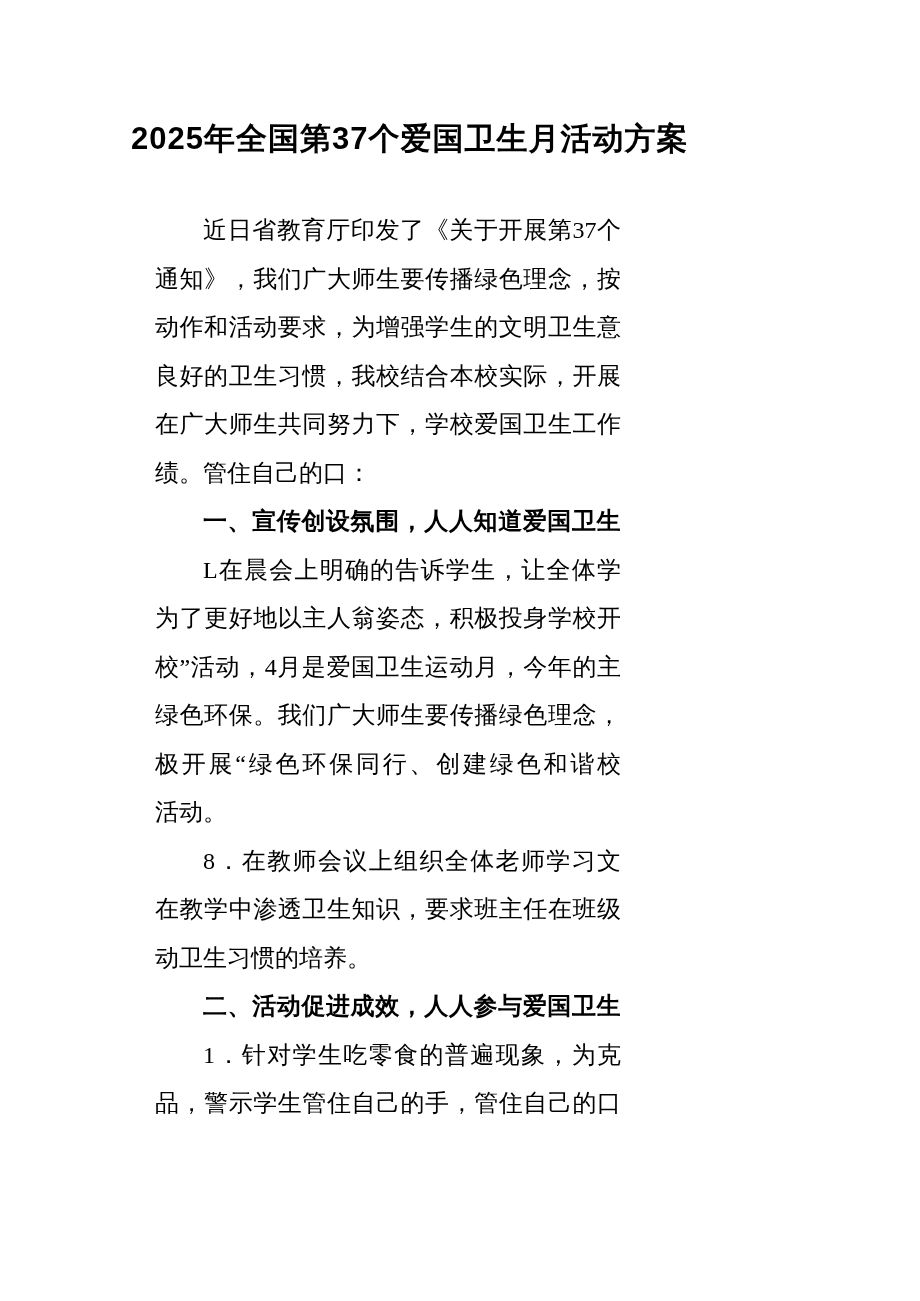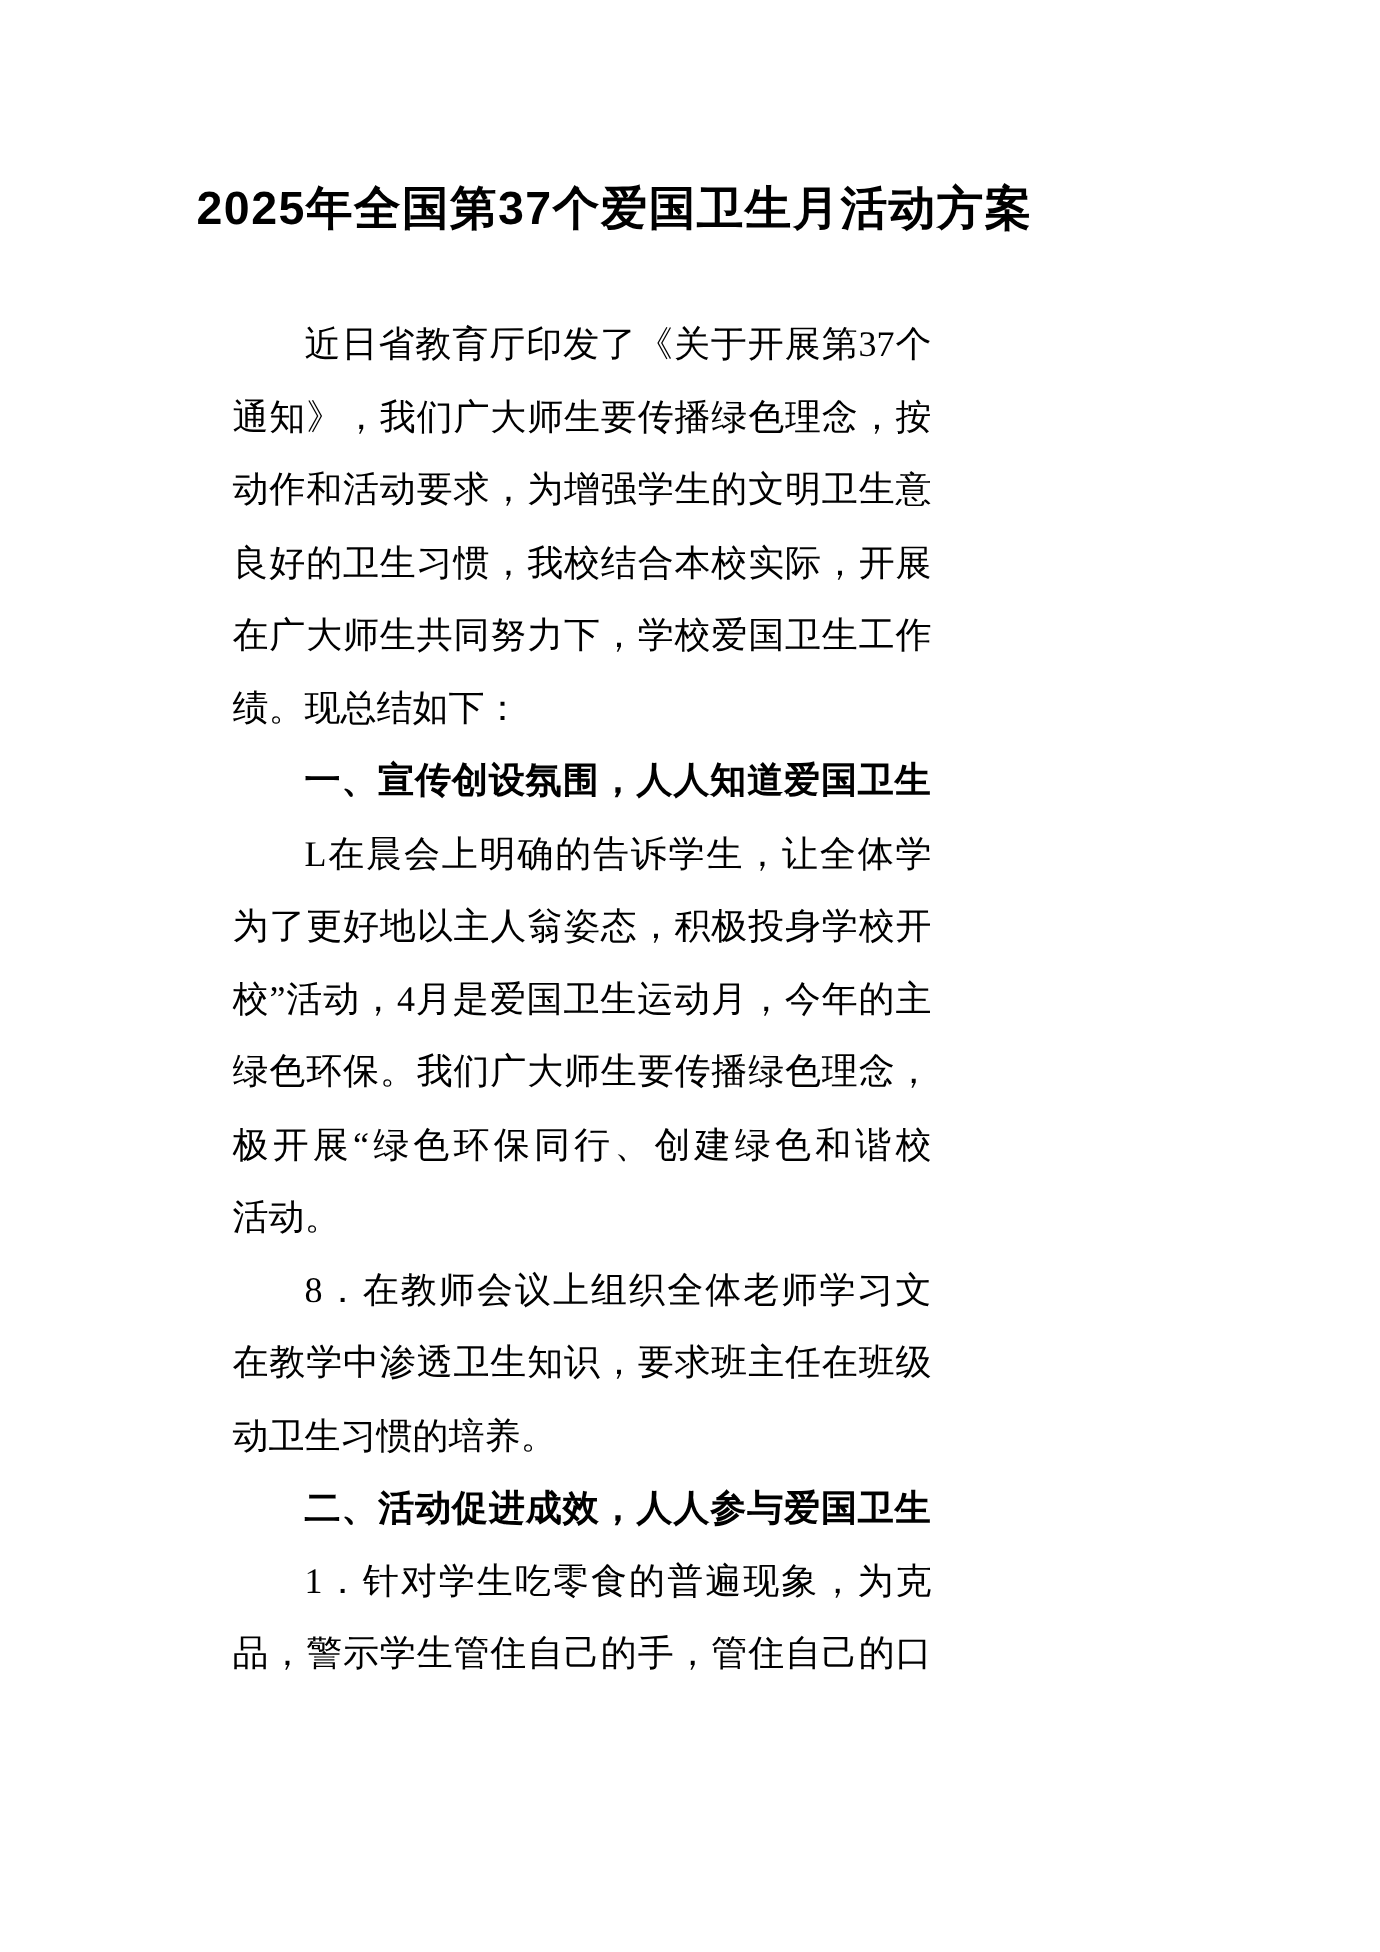--- a/index.html
+++ b/index.html
@@ -62,21 +62,21 @@
 
 <div class="page">
   <h1 class="doc-title">2025年全国第37个爱国卫生月活动方案</h1>
   <div>
       <div class="block paragraph">
         <div class="line first">近日省教育厅印发了《关于开展第37个爱国卫生月活动的</div>
         <div class="line">通知》，我们广大师生要传播绿色理念，按照新区主题活动规定</div>
         <div class="line">动作和活动要求，为增强学生的文明卫生意识，引导学生形成</div>
         <div class="line">良好的卫生习惯，我校结合本校实际，开展爱国卫生月活动，</div>
         <div class="line">在广大师生共同努力下，学校爱国卫生工作取得了一些良好成</div>
-        <div class="line last">绩。现总结如下：</div>
+        <div class="line last">绩。管住自己的口：</div>
       </div>
       <div class="block heading">
         <div class="line first last">一、宣传创设氛围，人人知道爱国卫生月</div>
       </div>
       <div class="block paragraph">
         <div class="line first">L在晨会上明确的告诉学生，让全体学生知道爱国卫生月，</div>
         <div class="line">为了更好地以主人翁姿态，积极投身学校开展的创建“绿色学</div>
         <div class="line">校”活动，4月是爱国卫生运动月，今年的主题是：文明健康</div>
         <div class="line">绿色环保。我们广大师生要传播绿色理念，追求绿色时尚。积</div>
         <div class="line">极开展“绿色环保同行、创建绿色和谐校园”的绿色学校创建</div>

